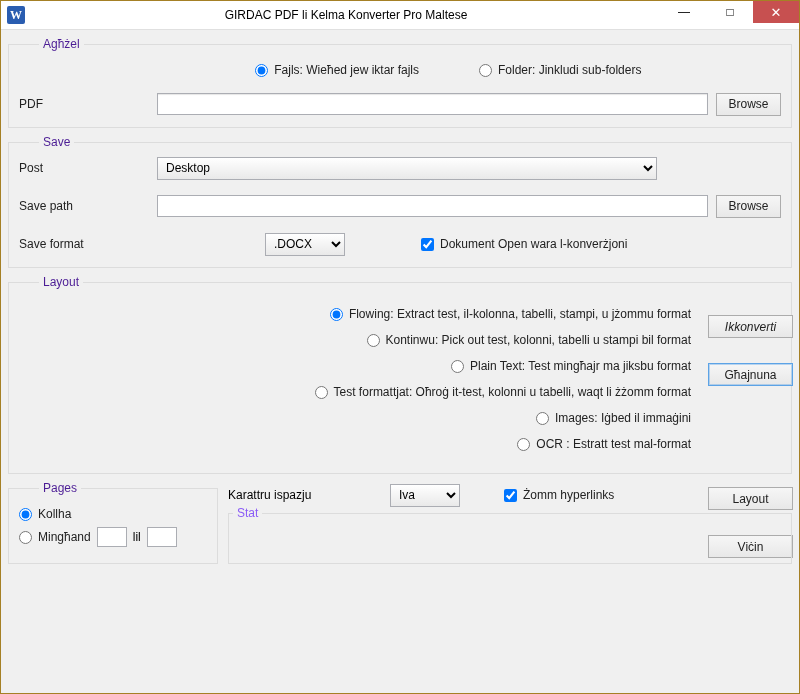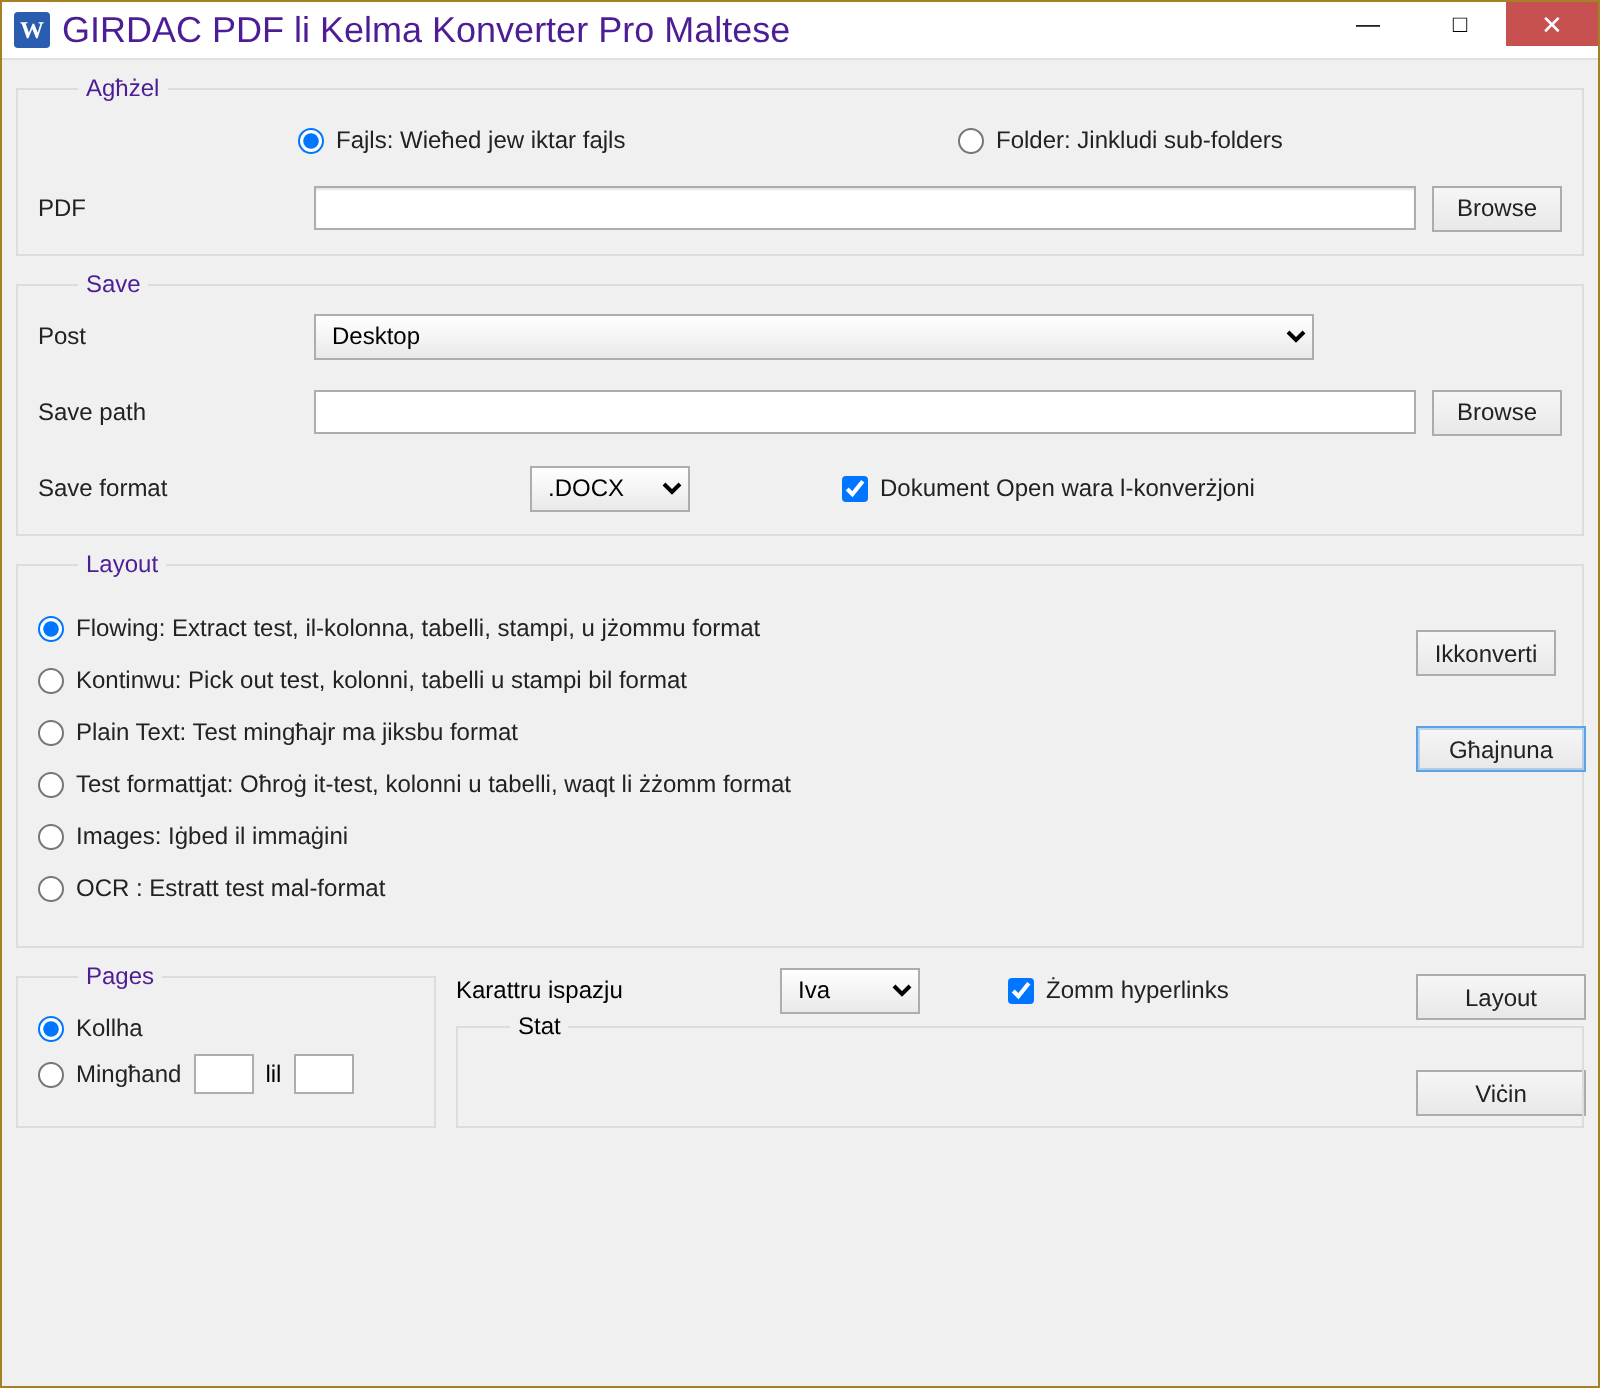--- a/index.html
+++ b/index.html
@@ -1,34 +1,34 @@
 <!DOCTYPE html>
 <html><head>
 <meta charset="utf-8">
 <style>
   * { box-sizing: border-box; margin: 0; padding: 0; font-family: "Segoe UI", Tahoma, sans-serif; font-size: 12px; }
   body { background: #fff; width: 800px; height: 694px; overflow: hidden; }
 
   .window { width: 800px; height: 694px; border: 1px solid #a58025; background: #f0f0f0; display: flex; flex-direction: column; }
   .titlebar { height: 29px; background: #fff; display: flex; align-items: center; border-bottom: 1px solid #e0e0e0; }
   .titlebar .app-icon { width: 18px; height: 18px; margin: 0 6px; background: #2a5db0; color: #fff; font-weight: bold; text-align: center; line-height: 18px; border-radius: 2px; font-family: Georgia, serif; }
-  .titlebar .title { flex: 1; text-align: left; color: #4c1d95; font-size: 18px; }
+  .titlebar .title { flex: 1; text-align: center; color: #000000; font-size: 12px; }
   .titlebtns { display: flex; height: 100%; }
   .titlebtns div { width: 46px; height: 22px; display: flex; align-items: center; justify-content: center; }
   .titlebtn-min, .titlebtn-max { background: #fff; color: #000; }
   .titlebtn-close { background: #c75050; color: #fff; font-size: 13px; }
 
   .client { flex: 1; padding: 7px 7px 0 7px; display: flex; flex-direction: column; gap: 7px; }
 
   fieldset { border: 1px solid #dcdcdc; padding: 6px 10px 10px 10px; position: relative; }
   legend { color: #4c1d95; padding: 0 4px; font-size: 12px; margin-left: 20px; }
 
   .row { display: flex; align-items: center; min-height: 26px; }
   .lbl { width: 130px; color: #222; }
-  .radio, .check { display: inline-flex; align-items: center; gap: 6px; color: #222; }
+  .radio, .check { display: inline-flex; align-items: center; gap: 6px; color: #222; justify-content: flex-end; }
   .radio input, .check input { width: 13px; height: 13px; }
 
   .textinput { flex: 1; height: 22px; border: 1px solid #abadb3; background: #fff; padding: 2px 4px; }
   .textinput.inset { box-shadow: inset 0 1px 1px rgba(0,0,0,0.1); }
   select.combo { height: 23px; border: 1px solid #abadb3; background: linear-gradient(#fff,#e9e9e9); padding: 1px 4px; }
   .btn { height: 23px; min-width: 65px; border: 1px solid #acacac; background: linear-gradient(#f6f6f6,#e8e8e8); padding: 2px 8px; text-align: center; color: #222; }
   .btn.highlight { border: 1px solid #5ca3e6; box-shadow: 0 0 0 1px rgba(92,163,230,.4) inset; }
 
   .side-buttons { position: absolute; right: 7px; width: 85px; display: flex; flex-direction: column; }
   .side1 { top: 315px; }
@@ -41,21 +41,21 @@
 
   .bottom { display: flex; gap: 10px; }
   .bottom fieldset.pages { width: 210px; }
   .bottom .right { flex: 1; display: flex; flex-direction: column; }
 
   .pages-row { display: flex; align-items: center; gap: 6px; margin: 6px 0; }
   .tiny { width: 30px; height: 20px; border: 1px solid #abadb3; background: #fff; text-align: center; }
 
   .status-row { display: flex; align-items: center; gap: 12px; min-height: 28px; }
   .stat-box { border: 1px solid #dcdcdc; flex: 1; height: 54px; margin-top: 4px; position: relative; }
-  .stat-lbl { position: absolute; top: -8px; left: 26px; background: #f0f0f0; padding: 0 4px; color: #000000; }
+  .stat-lbl { position: absolute; top: -8px; left: 4px; background: #f0f0f0; padding: 0 4px; color: #8b5cf6; }
 </style>
 </head>
 <body>
 
 <div class="window">
 
   <div class="titlebar">
     <div class="app-icon">W</div>
     <div class="title">GIRDAC PDF li Kelma Konverter Pro Maltese</div>
     <div class="titlebtns">
@@ -135,21 +135,21 @@
         <input type="radio" style="">
         <span>Images: Iġbed il immaġini</span>
       </label>
       <label class="radio">
         <input type="radio" style="">
         <span>OCR :  Estratt test mal-format</span>
       </label>
     </fieldset>
 
     <div class="side-buttons side1">
-        <button class="btn" style="width:70px;">Ikkonverti</button>
+        <button class="btn" style="width:85px;font-style:italic;">Ikkonverti</button>
       </div>
     <div class="side-buttons side2">
         <button class="btn highlight" style="width:85px;">Għajnuna</button>
       </div>
     <div class="side-buttons side3">
         <button class="btn" style="width:85px;">Layout</button>
       </div>
     <div class="side-buttons side4">
         <button class="btn" style="width:85px;">Viċin</button>
       </div>

